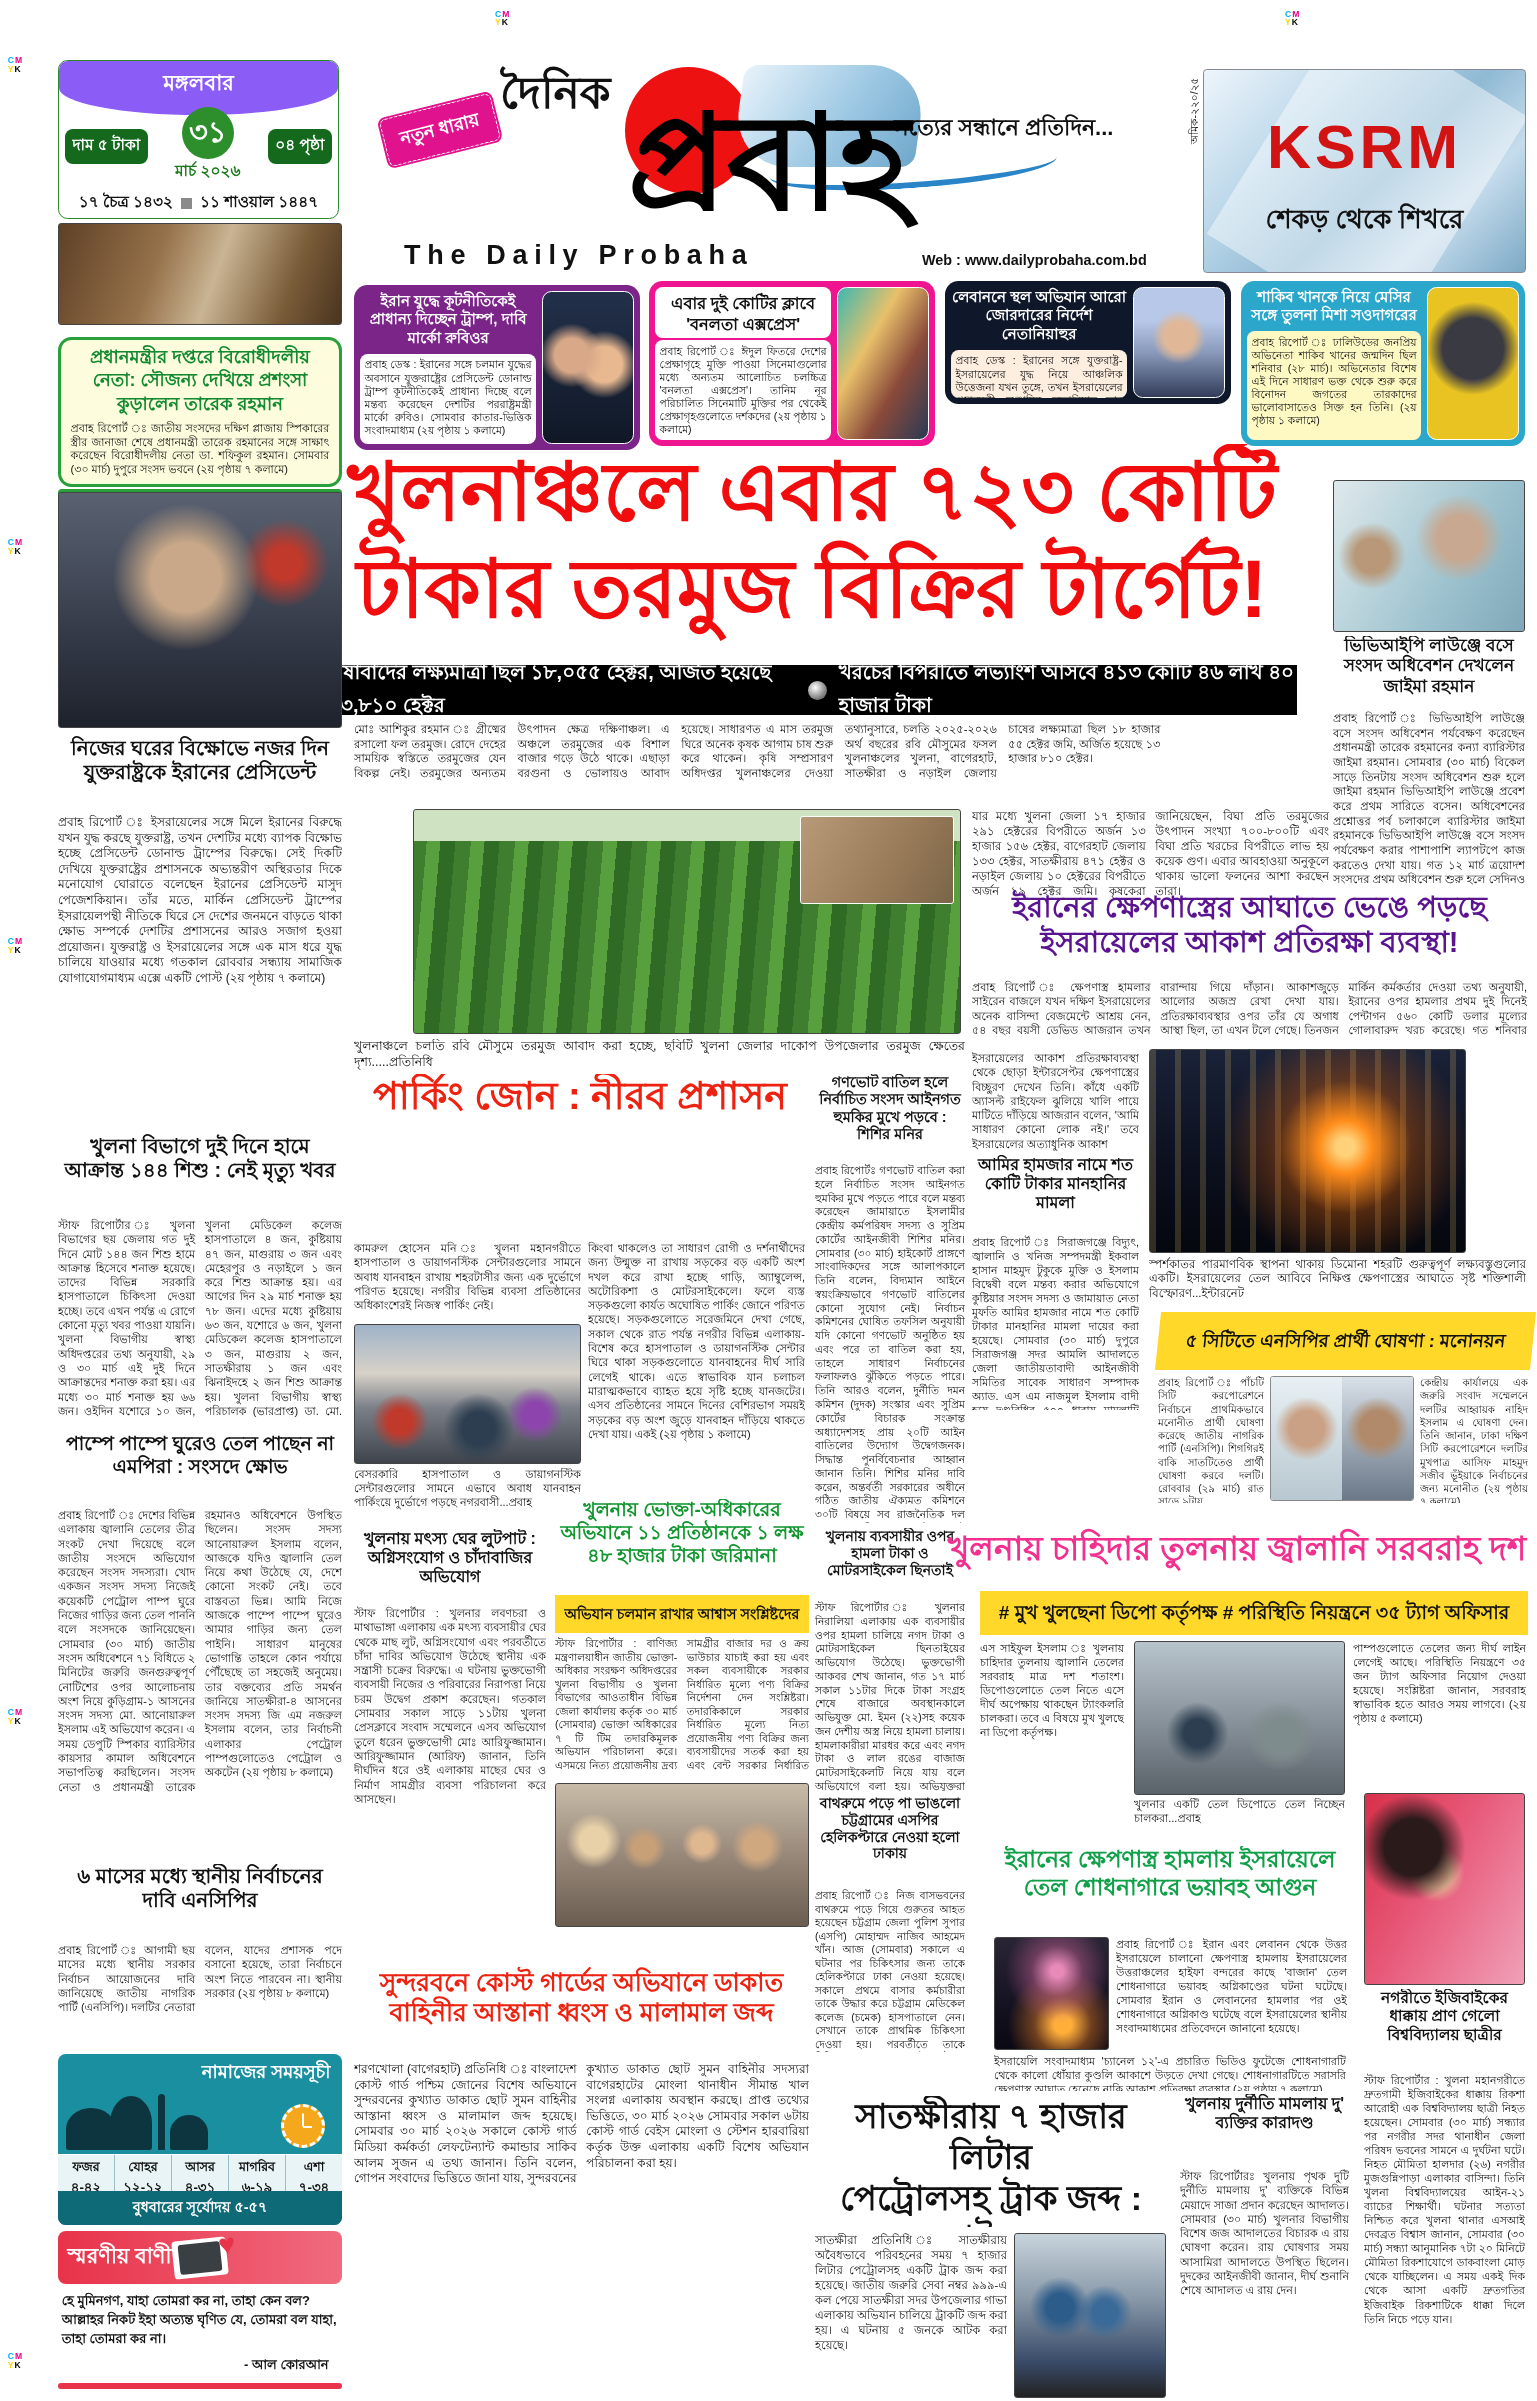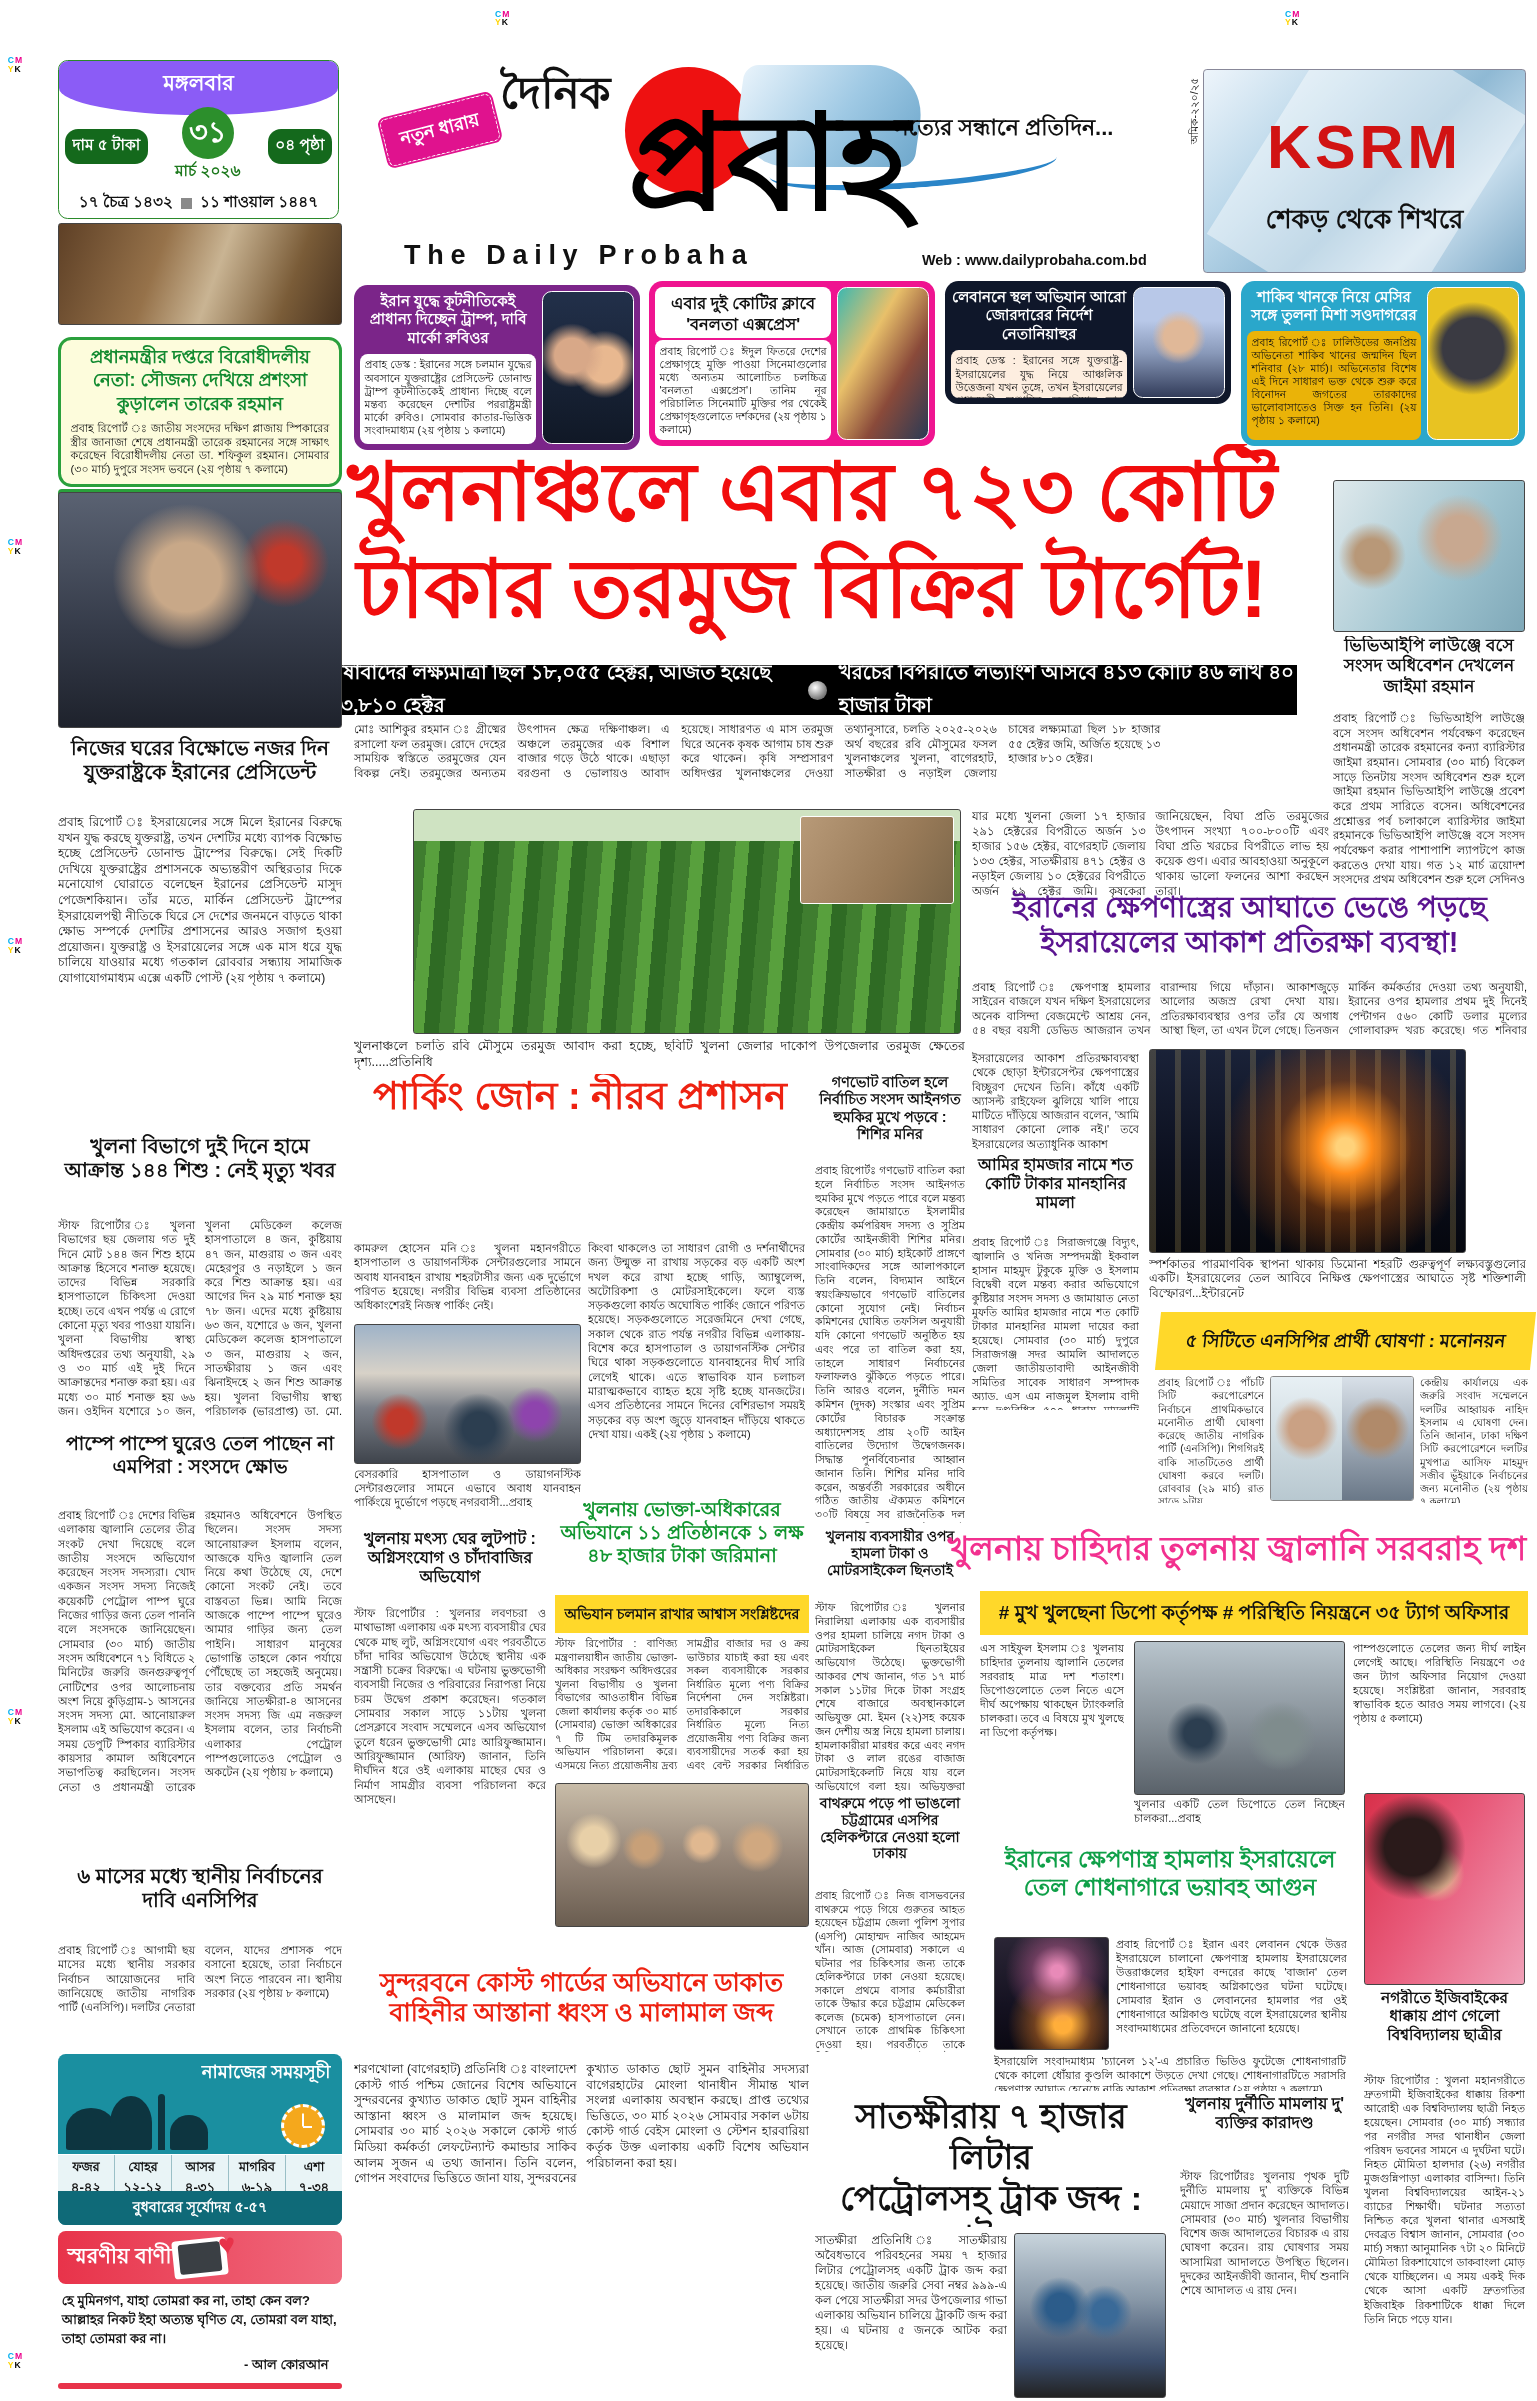--- a/index.html
+++ b/index.html
@@ -14,21 +14,21 @@
 .hl{font-weight:bold;text-align:center;overflow:hidden;line-height:1.2}
 .cap{font-size:11.5px;line-height:1.25;overflow:hidden;text-align:justify}
 .photo{overflow:hidden;border:1px solid #444;border-radius:2.9px}
 .cmyk{font-size:8.6px;font-weight:bold;line-height:1;letter-spacing:1px}
 .cmyk .c{color:#00aeef}.cmyk .m{color:#ec008c}.cmyk .y{color:#ffd400}.cmyk .k{color:#000}
 
 .datebox{border:1.9px solid #2a8a2a;border-radius:9.6px;overflow:hidden;background:#fff}
 .db-arc{background:#8b5cf6;color:#fff;font-weight:bold;font-size:21px;text-align:center;
   padding:5.8px 0 13.4px;border-radius:0 0 60% 60%}
 .db-mid{display:flex;align-items:center;justify-content:space-between;padding:1.9px 5.8px;margin-top:-9.6px}
-.db-tag{background:#14691c;color:#fff;font-weight:bold;font-size:15.4px;padding:4.8px 7.7px;border-radius:13px}
+.db-tag{background:#14691c;color:#fff;font-weight:bold;font-size:15.4px;padding:4.8px 7.7px;border-radius:8px}
 .db-daywrap{text-align:center}
 .db-day{width:52px;height:52px;border-radius:50%;background:#2c8f2c;color:#fff;font-size:29px;
   font-weight:bold;display:flex;align-items:center;justify-content:center;margin:0 auto}
 .db-month{color:#1e7a1e;font-weight:bold;font-size:15.4px}
 .db-dates{display:flex;align-items:center;justify-content:center;gap:7.7px;font-weight:bold;
   font-size:15.4px;padding:2.9px 0}
 .sq{width:11.5px;height:11.5px;background:#8a8a8a;display:inline-block}
 
 .strip{border-radius:13.4px;display:flex;overflow:hidden}
 .s-col{flex:1;display:flex;flex-direction:column}
@@ -145,21 +145,21 @@
   <div class="s-col">
     <div class="s-head" style="font-size:15px">লেবাননে স্থল অভিযান আরো জোরদারের নির্দেশ নেতানিয়াহুর</div>
     <div class="s-body" style="background:#fdeee0">প্রবাহ ডেস্ক : ইরানের সঙ্গে যুক্তরাষ্ট্র-ইসরায়েলের যুদ্ধ নিয়ে আঞ্চলিক উত্তেজনা যখন তুঙ্গে, তখন ইসরায়েলের প্রধানমন্ত্রী বেঞ্জামিন নেতানিয়াহু তার দেশের সামরিক বাহিনীকে দক্ষিণ লেবাননে অনুপ্রবেশ (২য় পৃষ্ঠায় ১ কলামে)</div>
   </div>
   <div class="s-photo" style="background:radial-gradient(circle at 50% 45%,#e0b898 20%,transparent 36%),linear-gradient(#b8c8e8 30%,#8898b8 60%,#323c5a)"></div>
 </div>
 
 <div class="abs strip" style="left:1241px;top:281px;width:284px;height:165px;background:#2aa7cb">
   <div class="s-col">
     <div class="s-head" style="font-size:15px">শাকিব খানকে নিয়ে মেসির সঙ্গে তুলনা মিশা সওদাগরের</div>
-    <div class="s-body" style="background:#eab308">প্রবাহ রিপোর্ট ঃ ঢালিউডের জনপ্রিয় অভিনেতা শাকিব খানের জন্মদিন ছিল শনিবার (২৮ মার্চ)। অভিনেতার বিশেষ এই দিনে সাধারণ ভক্ত থেকে শুরু করে বিনোদন জগতের তারকাদের ভালোবাসাতেও সিক্ত হন তিনি। (২য় পৃষ্ঠায় ১ কলামে)</div>
+    <div class="s-body" style="background:#fef9c3">প্রবাহ রিপোর্ট ঃ ঢালিউডের জনপ্রিয় অভিনেতা শাকিব খানের জন্মদিন ছিল শনিবার (২৮ মার্চ)। অভিনেতার বিশেষ এই দিনে সাধারণ ভক্ত থেকে শুরু করে বিনোদন জগতের তারকাদের ভালোবাসাতেও সিক্ত হন তিনি। (২য় পৃষ্ঠায় ১ কলামে)</div>
   </div>
   <div class="s-photo" style="background:radial-gradient(circle at 50% 40%,#3a3a42 30%,transparent 46%),radial-gradient(circle at 50% 52%,#c09878 12%,transparent 22%),#e8c322"></div>
 </div>
 
 <div class="abs hl" style="left:327px;top:444px;width:970px;height:217px;color:#f10d0d;font-size:81px">
   <div>খুলনাঞ্চলে এবার ৭২৩ কোটি</div>
   <div>টাকার তরমুজ বিক্রির টার্গেট!</div>
 </div>
 
 <div class="abs" style="left:327px;top:665px;width:970px;height:50px;background:#000;color:#fff;display:flex;align-items:center;justify-content:center;gap:11.5px;font-weight:bold;font-size:20px;overflow:hidden">

